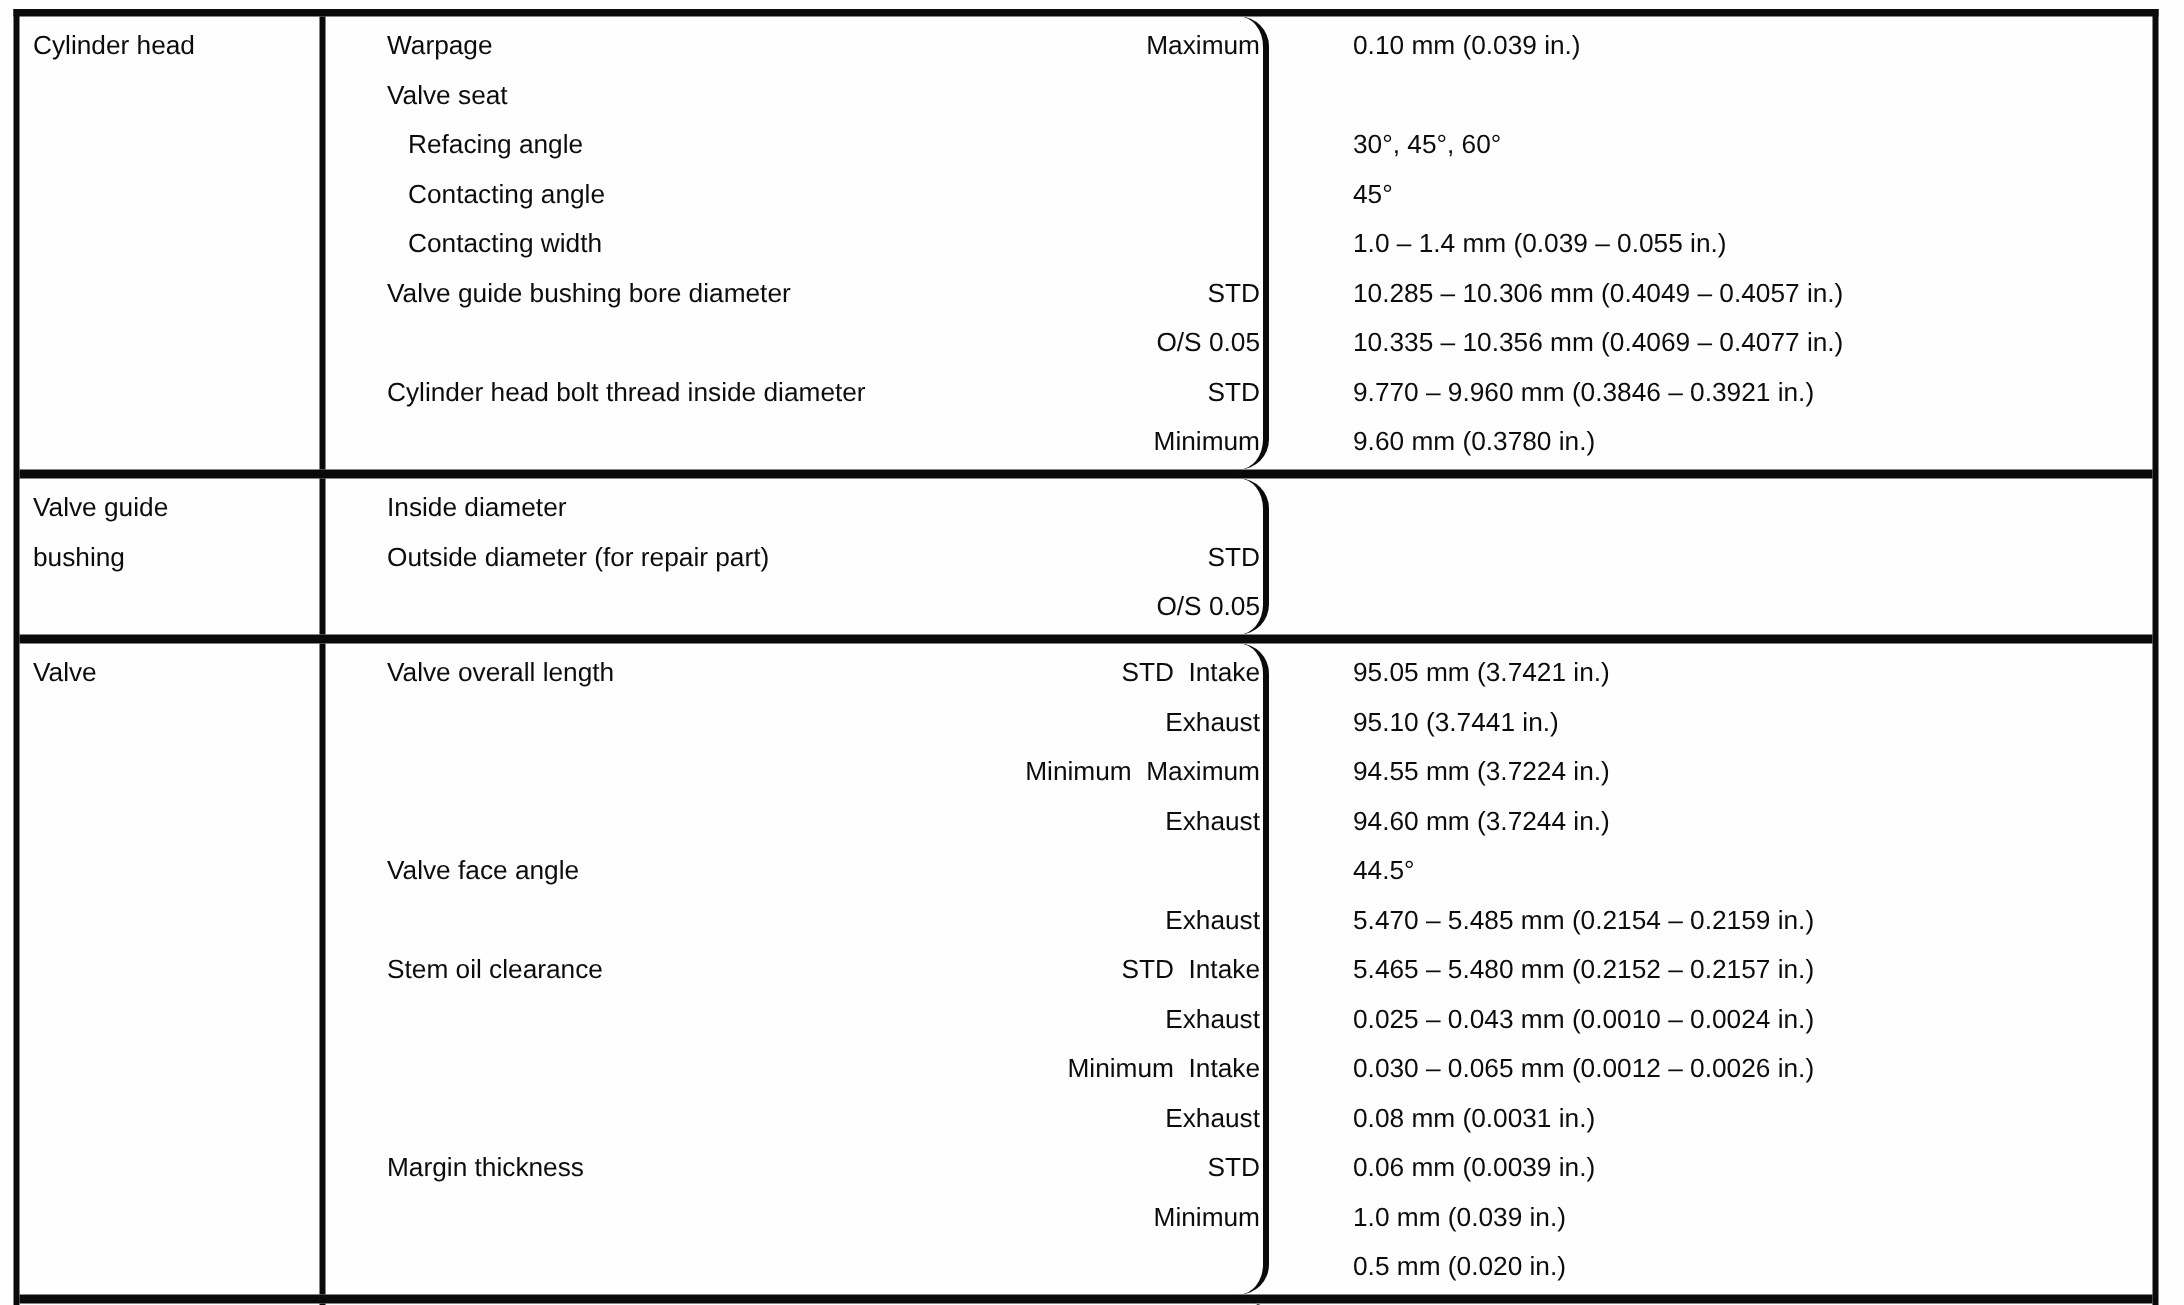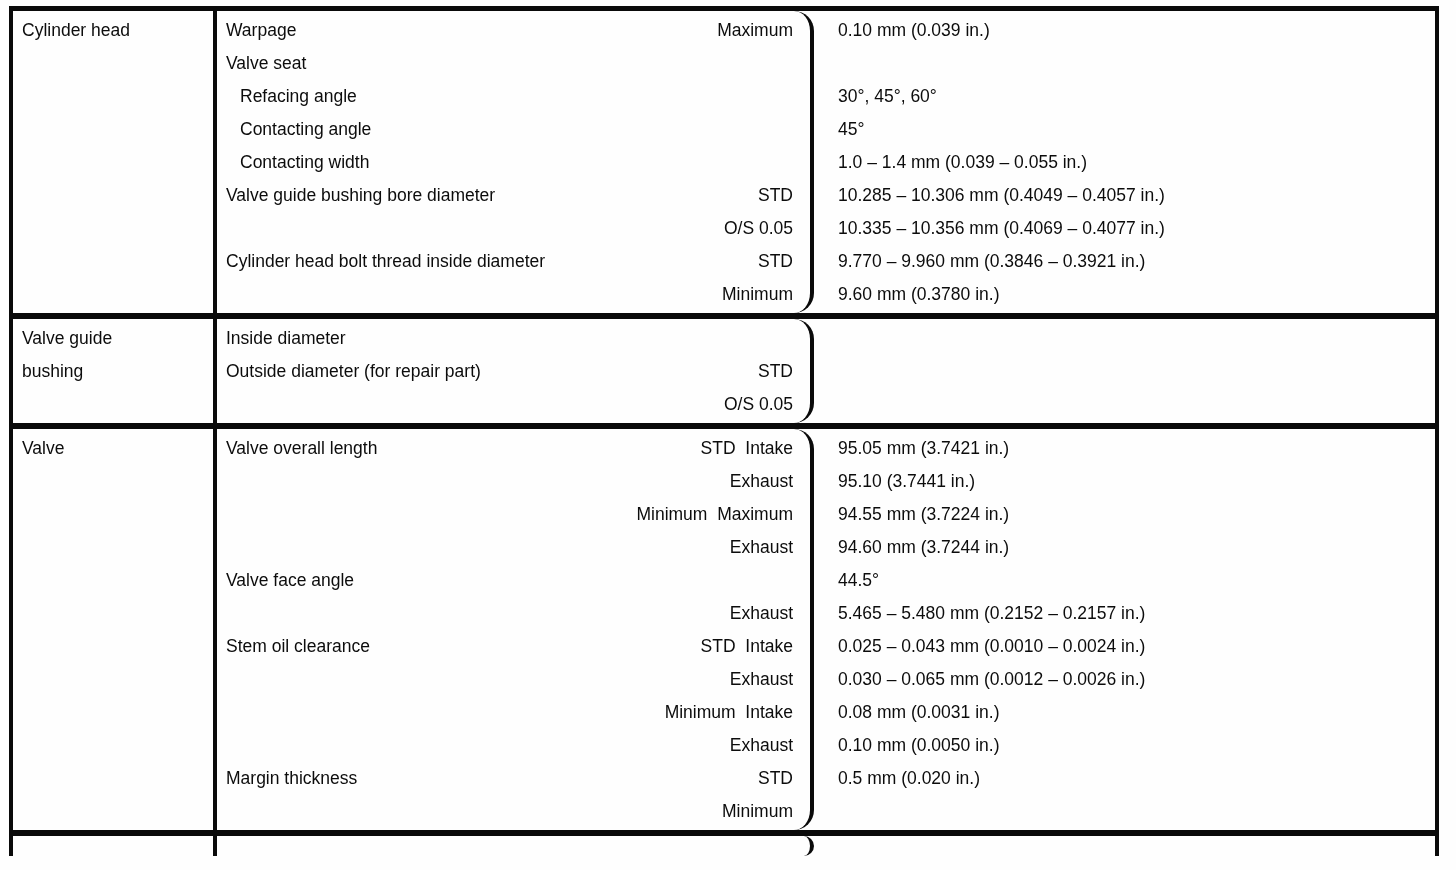--- a/index.html
+++ b/index.html
@@ -26,20 +26,21 @@
     box-sizing: border-box;
     border-left: 4px solid #0a0a0a;
     border-right: 4px solid #0a0a0a;
     border-top: 5px solid #0a0a0a;
     font-size: 17.5px;
   }
   .section {
     display: flex;
     align-items: stretch;
     border-bottom: 6px solid #0a0a0a;
+    gap: 32px;
   }
   .section.sliver {
     border-bottom: none;
     height: 20px;
   }
   .cell {
     box-sizing: border-box;
   }
   .cell.comp {
     width: 204px;
@@ -69,21 +70,21 @@
   }
   .spec-label {
     padding-left: 9px;
     white-space: nowrap;
   }
   .spec-label.indent {
     padding-left: 23px;
   }
   .spec-qualifier {
     margin-left: auto;
-    padding-right: 17px;
+    padding-right: 2px;
     white-space: pre;
     text-align: center;
   }
   .value-row {
     height: 33px;
     display: flex;
     align-items: center;
     padding-left: 24px;
     white-space: nowrap;
   }
@@ -244,25 +245,27 @@
     <span class="spec-label"></span>
     <span class="spec-qualifier">Minimum</span>
   </div>
 </div>
     <div class="cell vals">
             <div class="value-row">95.05 mm (3.7421 in.)</div>
             <div class="value-row">95.10 (3.7441 in.)</div>
             <div class="value-row">94.55 mm (3.7224 in.)</div>
             <div class="value-row">94.60 mm (3.7244 in.)</div>
             <div class="value-row">44.5°</div>
+            <div class="value-row">5.470 – 5.485 mm (0.2154 – 0.2159 in.)</div>
             <div class="value-row">5.465 – 5.480 mm (0.2152 – 0.2157 in.)</div>
             <div class="value-row">0.025 – 0.043 mm (0.0010 – 0.0024 in.)</div>
             <div class="value-row">0.030 – 0.065 mm (0.0012 – 0.0026 in.)</div>
             <div class="value-row">0.08 mm (0.0031 in.)</div>
-            <div class="value-row">0.10 mm (0.0050 in.)</div>
+            <div class="value-row">0.06 mm (0.0039 in.)</div>
+            <div class="value-row">1.0 mm (0.039 in.)</div>
             <div class="value-row">0.5 mm (0.020 in.)</div>
           </div>
   </div>
 </div>
     <div class="section sliver">
       <div class="cell comp"></div>
       <div class="cell specs"></div>
       <div class="cell vals"></div>
     </div>
   </div>

